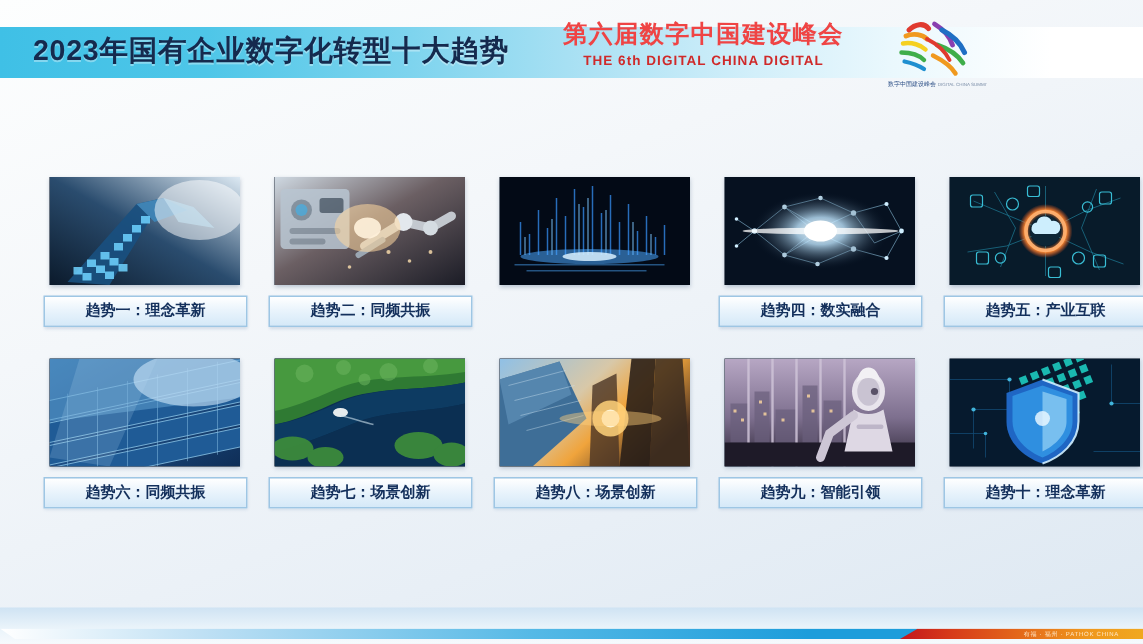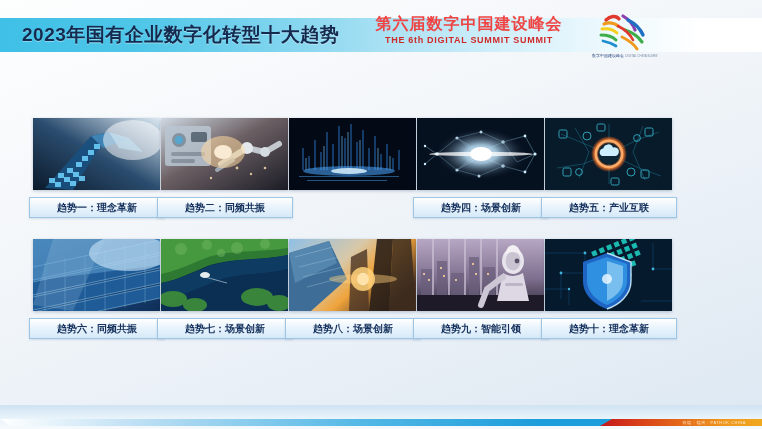--- a/index.html
+++ b/index.html
@@ -91,21 +91,21 @@
   }
   .summit-logo-caption .sub { color: #7b8ea8; font-size: 3px; }
 
   
   .grid {
     position: absolute;
     left: 33px;
     top: 118px;
     width: 698px;
   }
-  .row { display: flex; gap: 1px; }
+  .row { display: flex; gap: 23px; }
   .row.row-2 { margin-top: 21px; }
 
   .card { width: 127px; }
 
   .card-thumb {
     width: 127px;
     height: 72px;
     position: relative;
     overflow: hidden;
     background: #0a1524;
@@ -169,21 +169,21 @@
 </head>
 <body>
 
 <div class="header">
   <div class="header-bar"></div>
 
   <div class="header-title">2023年国有企业数字化转型十大趋势</div>
 
   <div class="summit">
     <div class="summit-cn">第六届数字中国建设峰会</div>
-    <div class="summit-en">THE 6th DIGITAL SUMMIT SUMMIT</div>
+    <div class="summit-en">THE 6th DIGITAL CHINA DIGITAL</div>
   </div>
 
   <div class="summit-logo">
     <svg viewBox="0 0 66 48" xmlns="http://www.w3.org/2000/svg" aria-hidden="true">
       <g stroke-linecap="round" fill="none">
         <path d="M14 10 C18 6, 24 5, 27 9" stroke="#e03a2f" stroke-width="3.4"></path>
         <path d="M12 14 C17 12, 23 13, 26 16" stroke="#f0991f" stroke-width="3.2"></path>
         <path d="M10 19 C16 18, 22 20, 25 23" stroke="#f5d020" stroke-width="3"></path>
         <path d="M9 25 C15 25, 21 27, 24 30" stroke="#3fae4a" stroke-width="3"></path>
         <path d="M11 31 C16 32, 21 34, 24 36" stroke="#1f8fd0" stroke-width="2.8"></path>
@@ -352,21 +352,21 @@
             <circle cx="108" cy="54" r="1.4"></circle>
               <circle cx="118" cy="36" r="1.6"></circle>
             <circle cx="8" cy="28" r="1.2"></circle>
               <circle cx="8" cy="46" r="1.2"></circle>
           </g>
           <ellipse cx="64" cy="36" rx="46" ry="26" fill="url(#g4glow)"></ellipse>
           <ellipse cx="64" cy="36" rx="11" ry="7" fill="#ffffff"></ellipse>
           <ellipse cx="64" cy="36" rx="52" ry="2.2" fill="#ffffff" opacity="0.75"></ellipse>
         </svg>
       </div>
-      <div class="card-label">趋势四：场景创新</div>
+      <div class="card-label">趋势四：数实融合</div>
     </div>
 
     <div class="card">
       <div class="card-thumb">
         <svg class="scene" viewBox="0 0 127 72">
           <defs>
             <radialGradient id="g5ring" cx="0.5" cy="0.5" r="0.5">
               <stop offset="0.55" stop-color="#ff7a2a" stop-opacity="0"></stop>
               <stop offset="0.78" stop-color="#ff8a33" stop-opacity="0.95"></stop>
               <stop offset="1" stop-color="#ff5a1a" stop-opacity="0"></stop>

